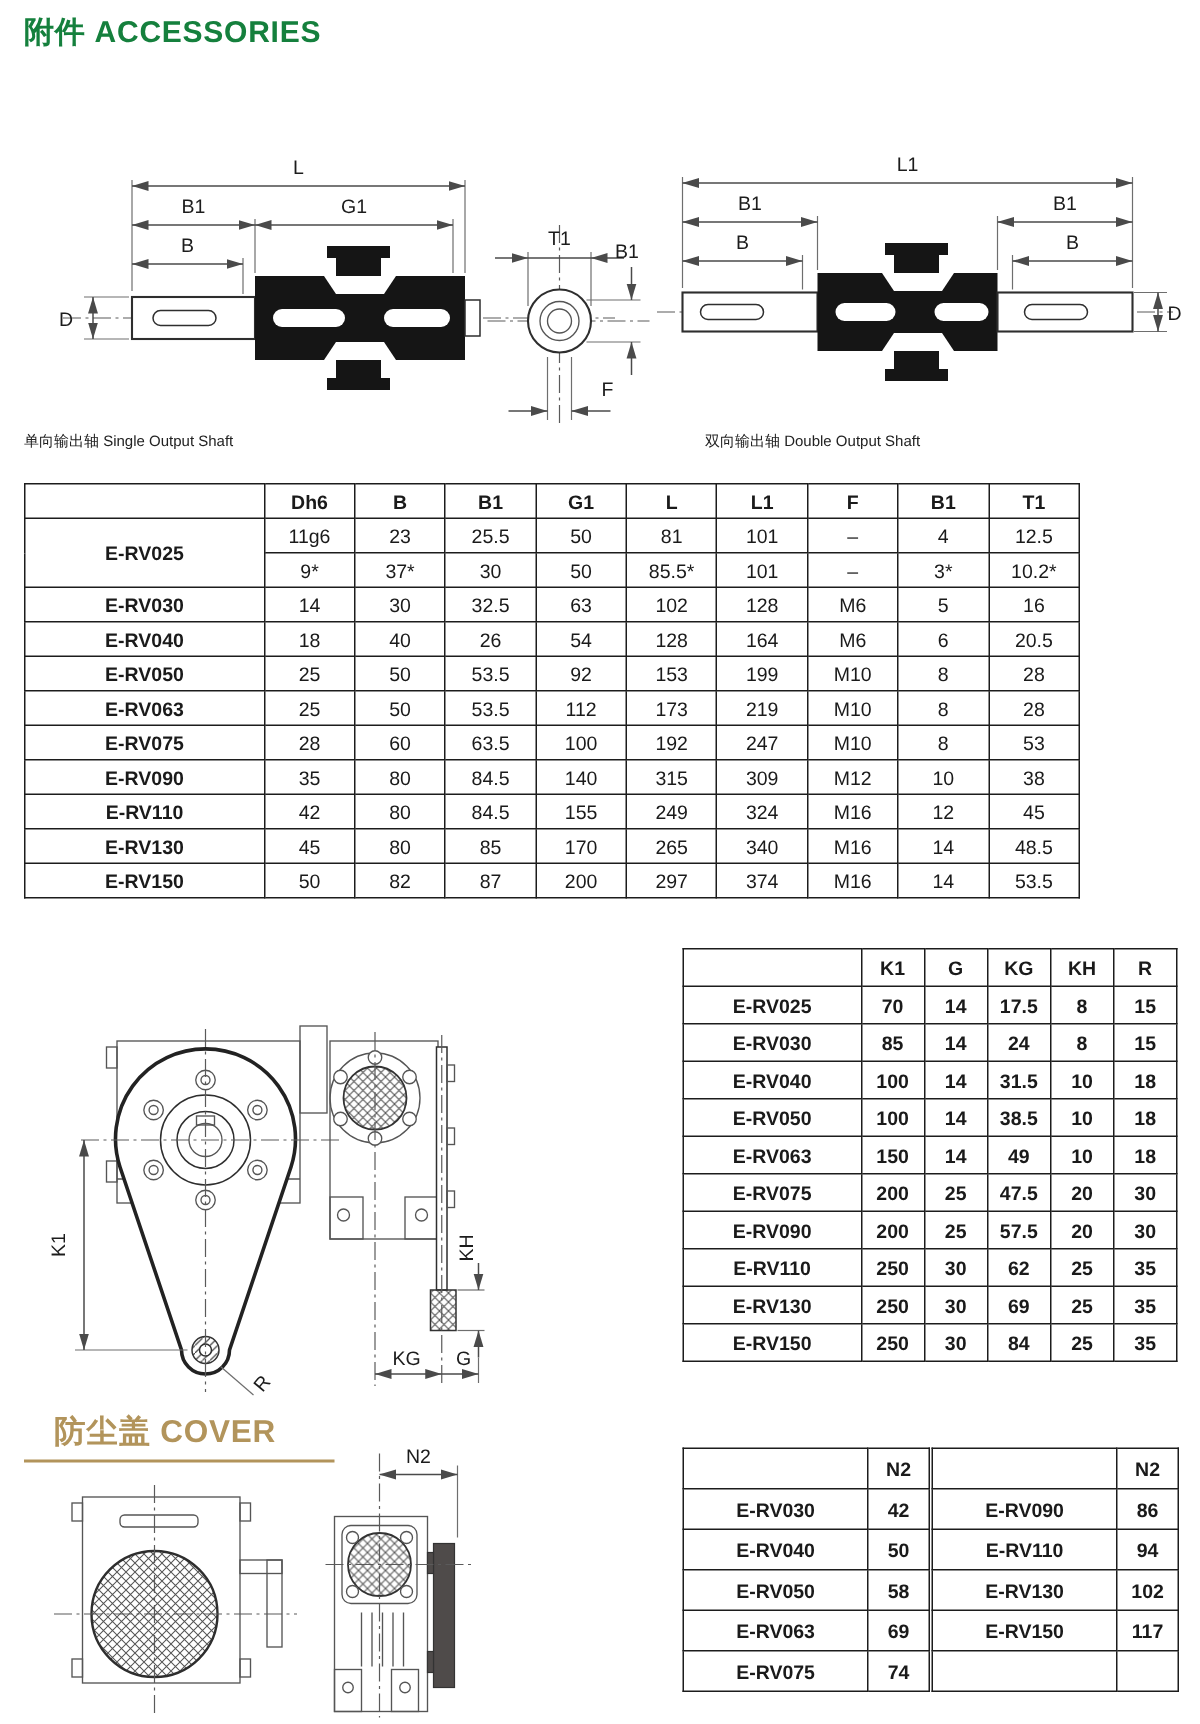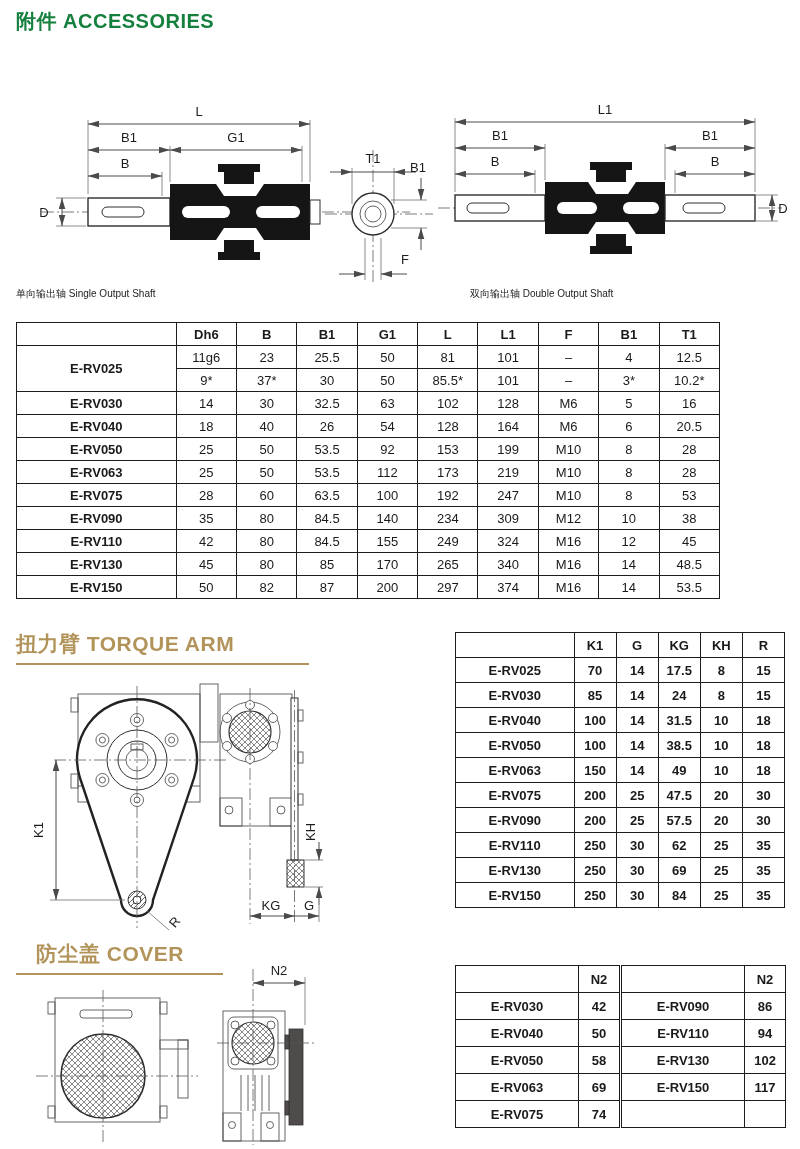--- a/index.html
+++ b/index.html
@@ -282,21 +282,21 @@
           <td>M10</td>
           <td>8</td>
           <td>53</td>
         </tr>
         <tr>
           <td class="model">E-RV090</td>
           <td>35</td>
           <td>80</td>
           <td>84.5</td>
           <td>140</td>
-          <td>234</td>
+          <td>315</td>
           <td>309</td>
           <td>M12</td>
           <td>10</td>
           <td>38</td>
         </tr>
         <tr>
           <td class="model">E-RV110</td>
           <td>42</td>
           <td>80</td>
           <td>84.5</td>
@@ -327,21 +327,20 @@
           <td>200</td>
           <td>297</td>
           <td>374</td>
           <td>M16</td>
           <td>14</td>
           <td>53.5</td>
         </tr>
       </tbody>
     </table>
 
-  <h2 class="gold w-torque">扭力臂 TORQUE ARM</h2>
 
   <svg class="abs" style="left:30px;top:682px" width="210" height="250" viewBox="0 0 210 250">
     <rect class="th" x="48" y="12" width="122" height="108" fill="#fff"></rect>
     <rect class="th" x="41" y="16" width="7" height="14" fill="#fff"></rect>
     <rect class="th" x="41" y="92" width="7" height="14" fill="#fff"></rect>
     <rect class="th" x="170" y="2" width="18" height="58" fill="#fff"></rect>
     <line class="th" x1="48" y1="104" x2="170" y2="104"></line>
 
     <path d="M50,96 A60,60 0 1 1 164,96 L123,218 A16,16 0 0 1 91,218 Z" fill="#fff" stroke="#222" stroke-width="2.4"></path>
 

